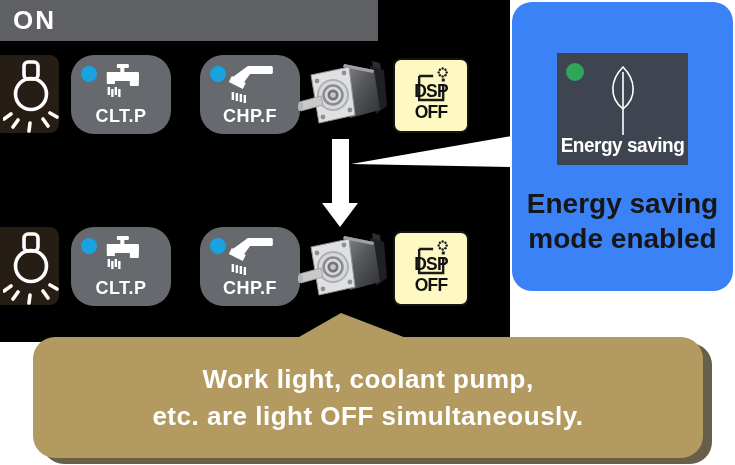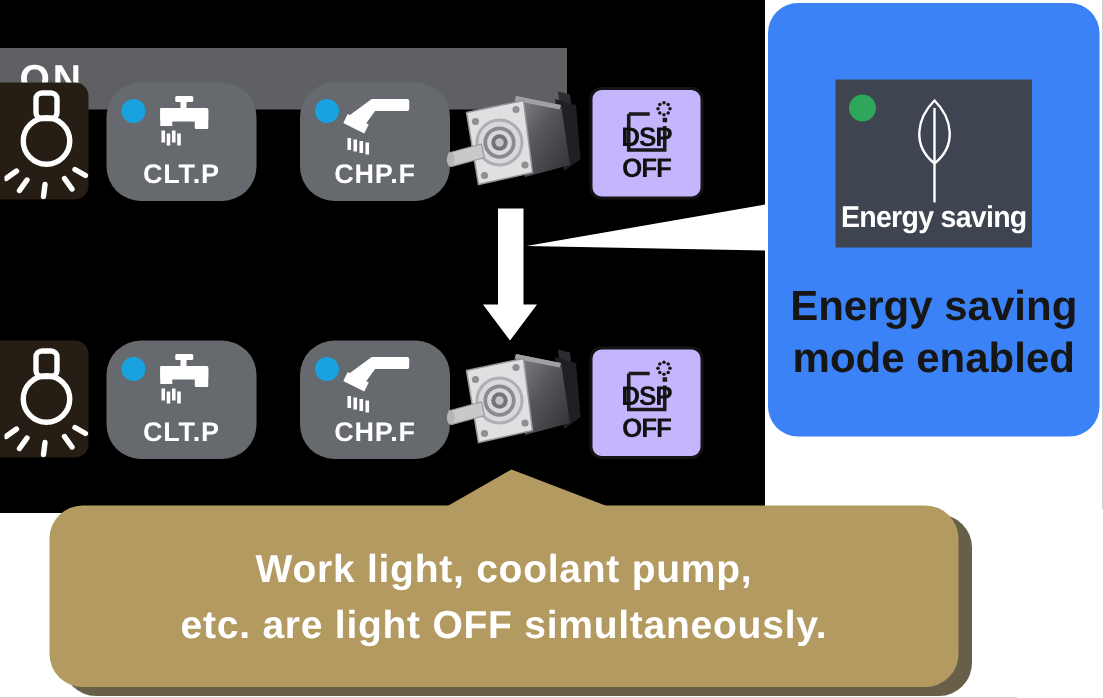--- a/index.html
+++ b/index.html
@@ -5,21 +5,21 @@
   html,body{margin:0;padding:0;background:#fff;}
   .stage{position:relative;width:735px;height:465px;background:#fff;overflow:hidden;
          font-family:"Liberation Sans",sans-serif;}
   .abs{position:absolute;}
 
   
   .black-panel{left:0;top:0;width:510px;height:342px;background:#000;}
 
   
   .state-bar{left:0;width:378px;height:41px;display:flex;align-items:center;
-             padding-left:13px;box-sizing:border-box;margin-top:32px;}
+             padding-left:13px;box-sizing:border-box;}
   .on-bar{top:0;background:var(--bar-gray,#5e6064);}
   .off-bar{top:176px;background:var(--tan,#b39a61);}
   .state-bar span{color:#fff;font-size:26px;font-weight:600;letter-spacing:2px;}
 
   
   .key{box-sizing:border-box;}
   .lamp-key{left:0;width:59px;height:78px;background:var(--lamp-brown,#261d14);
             border-radius:0 9px 9px 0;}
   .gray-key{width:100px;height:79px;background:var(--key-gray,#66696e);border-radius:23px;}
   .row1{top:55px;} .row2{top:227px;}
@@ -30,21 +30,21 @@
              font-size:18px;font-weight:bold;letter-spacing:.5px;}
   .key-icon{left:50%;top:9px;transform:translateX(-46%);}
 
   .lamp-icon{left:3px;top:2px;}
 
   
   .motor{width:94px;height:82px;left:296px;}
   .motor1{top:56px;} .motor2{top:228px;}
 
   
-  .dsp-key{left:393px;width:76px;height:75px;background:#c4b5fd;border:2px solid #141414;
+  .dsp-key{left:393px;width:76px;height:75px;background:#fef9c3;border:2px solid #141414;
            border-radius:8px;}
   .dsp1{top:58px;} .dsp2{top:231px;}
   .dsp-icon{left:50%;top:6px;transform:translateX(-44%);}
   .dsp-label{left:0;right:0;bottom:8px;text-align:center;color:#111;font-size:18px;
              font-weight:bold;letter-spacing:-0.8px;transform:scaleX(.97);}
 
   
   .overlay{left:0;top:0;width:735px;height:465px;pointer-events:none;}
   .overlay .white-shape{fill:#fff;}
   .overlay .tan-shape{fill:var(--tan,#b39a61);}
@@ -56,21 +56,21 @@
               background:var(--slate,#3e4450);}
   .energy-dot{left:9px;top:10px;width:18px;height:18px;border-radius:50%;
               background:var(--green,#2fa75a);}
   .leaf-icon{left:50%;top:12px;transform:translateX(-50%);}
   .energy-key-label{left:0;right:0;bottom:8px;text-align:center;color:#fff;
                     font-size:20px;font-weight:bold;letter-spacing:-0.5px;transform:scaleX(.95);}
   .energy-caption{left:0;right:0;top:184px;text-align:center;color:#161616;
                   font-size:28px;font-weight:bold;line-height:35px;}
 
   
-  .bottom-callout{left:33px;top:337px;width:606px;height:121px;border-radius:22px;
+  .bottom-callout{left:33px;top:337px;width:670px;height:121px;border-radius:22px;
                   background:var(--tan,#b39a61);box-shadow:9px 6px 0 rgba(62,50,22,.78);
                   display:flex;flex-direction:column;justify-content:center;align-items:center;}
   .bottom-callout div{color:#fff;font-size:26px;font-weight:bold;letter-spacing:.5px;
                       line-height:37px;text-align:center;}
 </style>
 </head>
 <body>
 
 <div class="stage">
 

